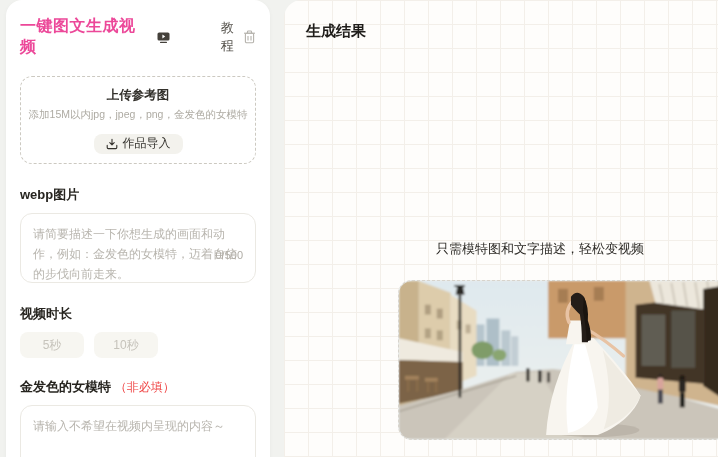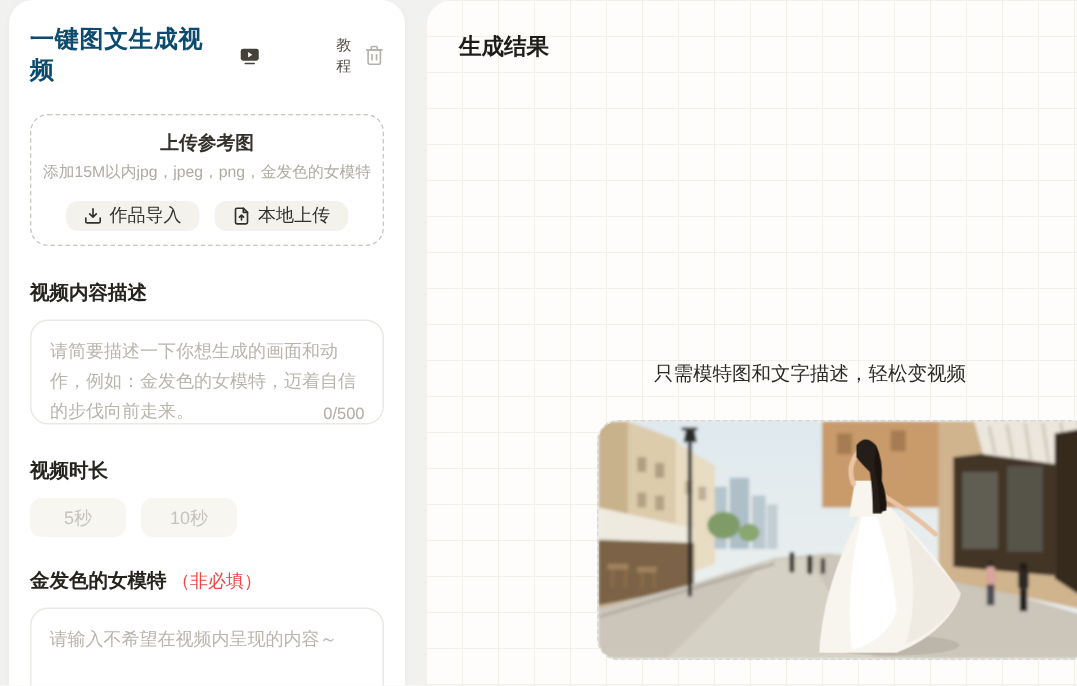--- a/index.html
+++ b/index.html
@@ -12,23 +12,23 @@
   }
 
   
   .card {
     position:absolute; left:6px; top:0; width:264px; height:480px;
     background:#ffffff; border-radius:16px;
     box-shadow:0 1px 4px rgba(0,0,0,.04);
     padding:16px 14px 0 14px;
   }
   .card-header { display:flex; align-items:center; margin-bottom:18px; }
-  .card-title { font-size:16px; font-weight:bold; color:#0c4a6e; letter-spacing:.5px; }
+  .card-title { font-size:16px; font-weight:bold; color:#ec4899; letter-spacing:.5px; }
   .tutorial { display:flex; align-items:center; gap:4px; margin-left:10px; cursor:pointer; }
-  .tutorial-label { font-size:10px; color:#55524c;margin-left:47px; }
+  .tutorial-label { font-size:13px; color:#55524c;margin-left:47px; }
   .trash-btn { margin-left:auto; cursor:pointer; display:flex; }
 
   .section-label { font-size:13px; font-weight:bold; color:#26241f; margin-bottom:9px; }
   .label-suffix { font-size:12px; font-weight:normal; color:#ef4444; }
 
   .upload-box {
     border:1px dashed #ccc9c1; border-radius:12px;
     height:88px; margin-bottom:22px;
     display:flex; flex-direction:column; align-items:center; justify-content:center;
   }
@@ -50,21 +50,21 @@
   .textarea-box textarea {
     width:100%; height:100%; border:none; outline:none; resize:none;
     background:transparent; border-radius:12px;
     padding:11px 12px; font-size:12px; line-height:1.65;
     font-family:inherit; color:#33312c;
   }
   .textarea-box textarea::placeholder { color:#b8b5ae; }
   .ta-1 { height:70px; }
   .ta-2 { height:73px; margin-bottom:0; }
   .counter {
-    position:absolute; right:12px; bottom:0;
+    position:absolute; right:12px; bottom:21px;
     font-size:11px; color:#b0ada6;
   }
 
   .duration-row { display:flex; gap:10px; margin-bottom:20px; }
   .duration-btn {
     width:64px; height:26px; border:none; border-radius:8px;
     background:#f7f6f1; color:#c6c3bb; font-size:12px;
     cursor:pointer; font-family:inherit;
   }
 
@@ -126,34 +126,24 @@
     <div class="upload-btn-row">
       <button class="pill-btn">
         <span>
           <svg class="icon-svg" width="12" height="12" viewBox="0 0 12 12" fill="none" stroke="#33312c" stroke-width="1.1" stroke-linecap="round" stroke-linejoin="round">
             <path d="M6 1.2 v5.4 M3.8 4.6 L6 6.8 L8.2 4.6"></path>
             <path d="M1.2 7.4 v2.2 a1 1 0 0 0 1 1 h7.6 a1 1 0 0 0 1-1 V7.4"></path>
           </svg>
         </span>
         <span>作品导入</span>
       </button>
-      <button class="pill-btn">
-        <span>
-          <svg class="icon-svg" width="12" height="12" viewBox="0 0 12 12" fill="none" stroke="#33312c" stroke-width="1.1" stroke-linecap="round" stroke-linejoin="round">
-            <path d="M7.2 0.8 H3 a1 1 0 0 0 -1 1 v8.4 a1 1 0 0 0 1 1 h6 a1 1 0 0 0 1-1 V3.6 Z"></path>
-            <path d="M7.2 0.8 V3.6 H10"></path>
-            <path d="M6 8.6 V5.4 M4.6 6.8 L6 5.4 L7.4 6.8"></path>
-          </svg>
-        </span>
-        <span>本地上传</span>
-      </button>
     </div>
   </div>
 
-  <div class="section-label">视频内容描述</div>
+  <div class="section-label">webp图片</div>
   <div class="textarea-box ta-1">
     <textarea placeholder="请简要描述一下你想生成的画面和动作，例如：金发色的女模特，迈着自信的步伐向前走来。" style=""></textarea>
     <span class="counter">0/500</span>
   </div>
 
   <div class="section-label">视频时长</div>
   <div class="duration-row">
     <button class="duration-btn">5秒</button>
     <button class="duration-btn">10秒</button>
   </div>

